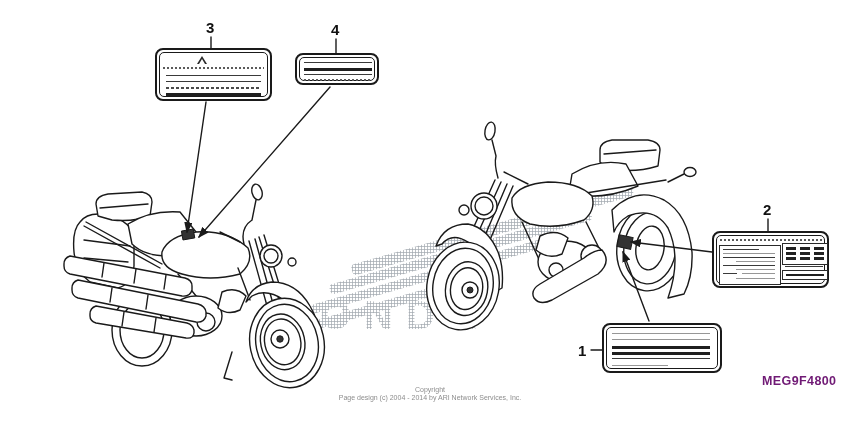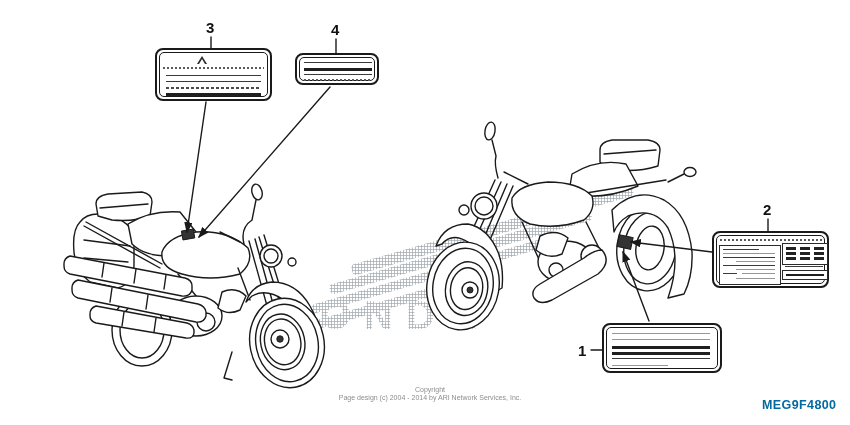--- a/index.html
+++ b/index.html
@@ -33,22 +33,22 @@
     border-right:5px solid transparent; border-bottom:8px solid #2a2a2a;}
   .warn-tri::after{content:""; position:absolute; left:-3px; top:2.5px; width:0; height:0;
     border-left:3px solid transparent; border-right:3px solid transparent; border-bottom:5px solid #fff;}
   .sub-box{position:absolute; border:1px solid #2a2a2a; background:#fff;}
   .cellgrid{position:absolute; display:grid; grid-template-columns:repeat(3,1fr); gap:2px 4px;}
   .cellgrid .cell{height:3px; background:#222;}
   .co-num{position:absolute; z-index:5; font-size:15px; font-weight:bold; color:#111; line-height:1;}
   
   .footer-copy{position:absolute; left:295px; top:386px; width:270px; z-index:5;
     text-align:center; font-size:7px; color:#8d8d8d; line-height:1.2;}
-  .part-code{position:absolute; left:762px; top:398px; z-index:5; font-size:12.5px;
-    font-weight:bold; color:#0369a1; letter-spacing:0.4px;}
+  .part-code{position:absolute; left:762px; top:374px; z-index:5; font-size:12.5px;
+    font-weight:bold; color:#701a75; letter-spacing:0.4px;}
 </style>
 </head>
 <body>
 
 <div class="canvas">
 
   <div class="wm">
     <div class="stripe" style="left:30px;top:140px;width:200px;height:9px;"></div>
     <div class="stripe" style="left:42px;top:120px;width:240px;height:9px;"></div>
     <div class="stripe" style="left:60px;top:100px;width:272px;height:10px;"></div>

